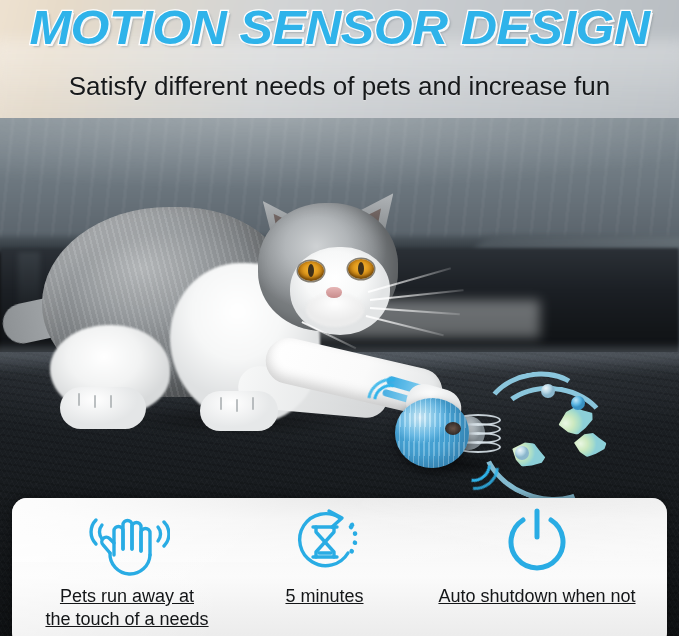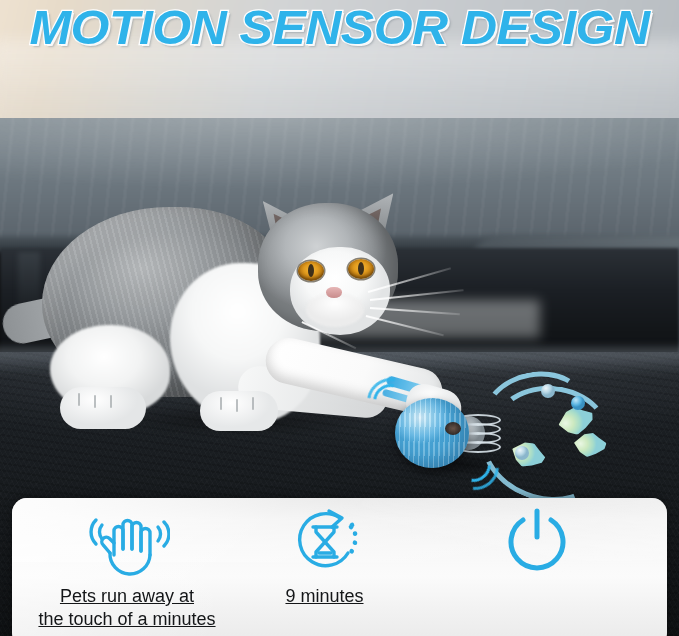--- a/index.html
+++ b/index.html
@@ -303,20 +303,21 @@
       <div class="arc-mark am4"></div>
     </div>
 
     <div class="vignette"></div>
   </div>
 
   <div class="header">
     <div class="header-bg"></div>
     <div class="header-bg2"></div>
     <div class="title">MOTION SENSOR DESIGN</div>
+    <div class="subtitle">Satisfy different needs of pets and increase fun</div>
   </div>
 
   <div class="panel">
     <div class="panel-gloss"></div>
     <div class="panel-gloss2"></div>
 
     <div class="features">
 
       <div class="feature f-col1">
         <div class="f-icon">
@@ -328,50 +329,51 @@
             <path d="M30 38 l-4.5 -4.5 a4.5 4.5 0 0 0 -6.4 6.4 L26 48"></path>
             <path d="M26 48 a20 20 0 0 0 40 2 V50"></path>
             <path d="M18 20 a11 11 0 0 0 0 14"></path>
             <path d="M12 15 a17 17 0 0 0 0 24"></path>
             <path d="M74 22 a11 11 0 0 1 0 14"></path>
             <path d="M80 17 a17 17 0 0 1 0 24"></path>
           </svg>
         </div>
         <div class="f-caption">
           <span>Pets run away at</span>
-          <span>the touch of a minutes</span>
+          <span>the touch of a needs</span>
         </div>
       </div>
 
       <div class="feature f-col2">
         <div class="f-icon">
           <svg width="80" height="74" viewBox="0 0 80 74" fill="none" stroke="#29ace4" stroke-width="3.4" stroke-linecap="round" stroke-linejoin="round">
             <path d="M55 13 A26 26 0 1 0 63 48"></path>
             <path d="M44 6 L57 13 L47 22"></path>
             <path d="M66 22 l0.4 0.6" stroke-width="4.6" stroke-dasharray="0.1 9"></path>
             <path d="M67 20 A26 26 0 0 1 62 52" stroke-width="4.6" stroke-dasharray="0.1 9"></path>
             <path d="M28 22 H52"></path>
             <path d="M28 52 H52"></path>
             <path d="M31 22 L31 27 L40 37 L49 27 L49 22"></path>
             <path d="M31 52 L31 47 L40 37 L49 47 L49 52"></path>
             <path d="M34 48 h12"></path>
           </svg>
         </div>
         <div class="f-caption">
-          <span>9 minutes</span>
+          <span>5 minutes</span>
         </div>
       </div>
 
       <div class="feature f-col3">
         <div class="f-icon">
           <svg width="78" height="74" viewBox="0 0 78 74" fill="none" stroke="#29ace4" stroke-width="5" stroke-linecap="round" stroke-linejoin="round">
             <path d="M25 15 A26 26 0 1 0 53 15"></path>
             <path d="M39 6 V32"></path>
           </svg>
         </div>
         <div class="f-caption">
+          <span>Auto shutdown when not</span>
         </div>
       </div>
 
     </div>
   </div>
 
 </div>
 
 </body></html>

